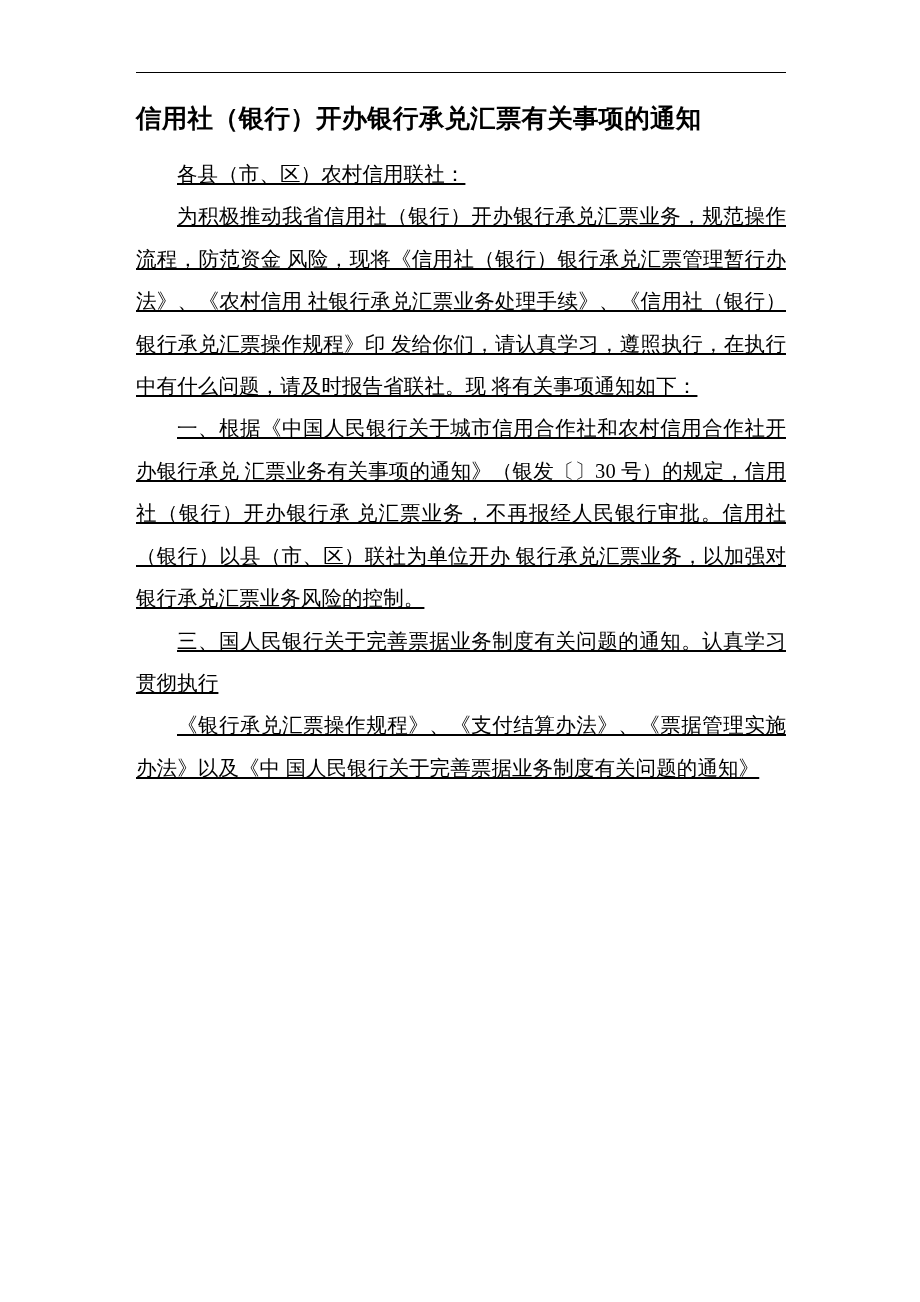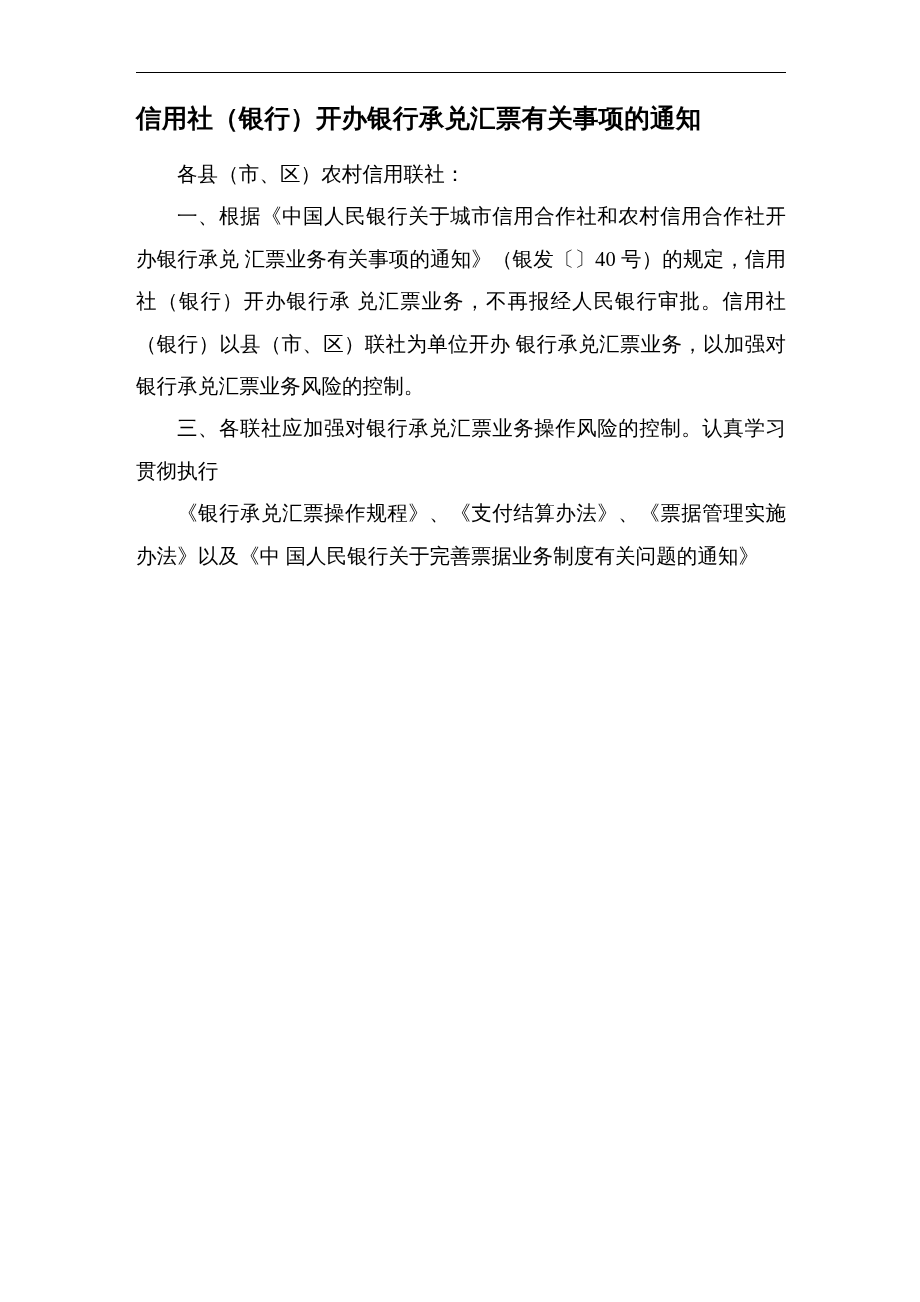--- a/index.html
+++ b/index.html
@@ -46,36 +46,38 @@
   .para {
     font-size: 20.5px;
     line-height: 2.07;
     text-align: justify;
     text-justify: inter-ideograph;
     margin: 0;
     letter-spacing: 0.1px;
   }
   .indent {
     text-indent: 41px;
+    text-decoration: underline;
   }
 </style>
 </head>
 <body>
 
 <div class="page">
   <div class="content">
 
     <div class="top-rule"></div>
 
     <h1 class="doc-title">信用社（银行）开办银行承兑汇票有关事项的通知</h1>
 
     <p class="para indent">各县（市、区）农村信用联社：</p>
 
+    <p class="para indent">为积极推动我省信用社（银行）开办银行承兑汇票业务，规范操作流程，防范资金  风险，现将《信用社（银行）银行承兑汇票管理暂行办法》、《农村信用  社银行承兑汇票业务处理手续》、《信用社（银行）银行承兑汇票操作规程》印  发给你们，请认真学习，遵照执行，在执行中有什么问题，请及时报告省联社。现  将有关事项通知如下：</p>
 
-    <p class="para indent">一、根据《中国人民银行关于城市信用合作社和农村信用合作社开办银行承兑  汇票业务有关事项的通知》（银发〔〕40 号）的规定，信用社（银行）开办银行承  兑汇票业务，不再报经人民银行审批。信用社（银行）以县（市、区）联社为单位开办  银行承兑汇票业务，以加强对银行承兑汇票业务风险的控制。</p>
+    <p class="para indent">一、根据《中国人民银行关于城市信用合作社和农村信用合作社开办银行承兑  汇票业务有关事项的通知》（银发〔〕30 号）的规定，信用社（银行）开办银行承  兑汇票业务，不再报经人民银行审批。信用社（银行）以县（市、区）联社为单位开办  银行承兑汇票业务，以加强对银行承兑汇票业务风险的控制。</p>
 
 
-    <p class="para indent">三、各联社应加强对银行承兑汇票业务操作风险的控制。认真学习贯彻执行</p>
+    <p class="para indent">三、国人民银行关于完善票据业务制度有关问题的通知。认真学习贯彻执行</p>
 
     <p class="para indent">《银行承兑汇票操作规程》、《支付结算办法》、《票据管理实施办法》以及《中  国人民银行关于完善票据业务制度有关问题的通知》</p>
 
   </div>
 </div>
 
 </body></html>

